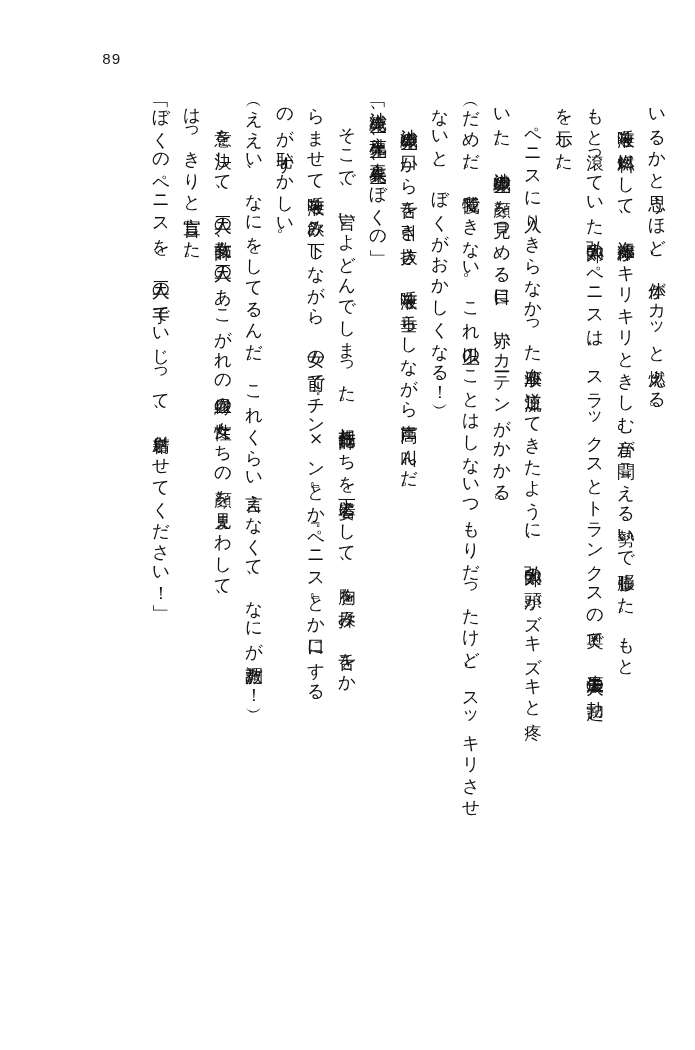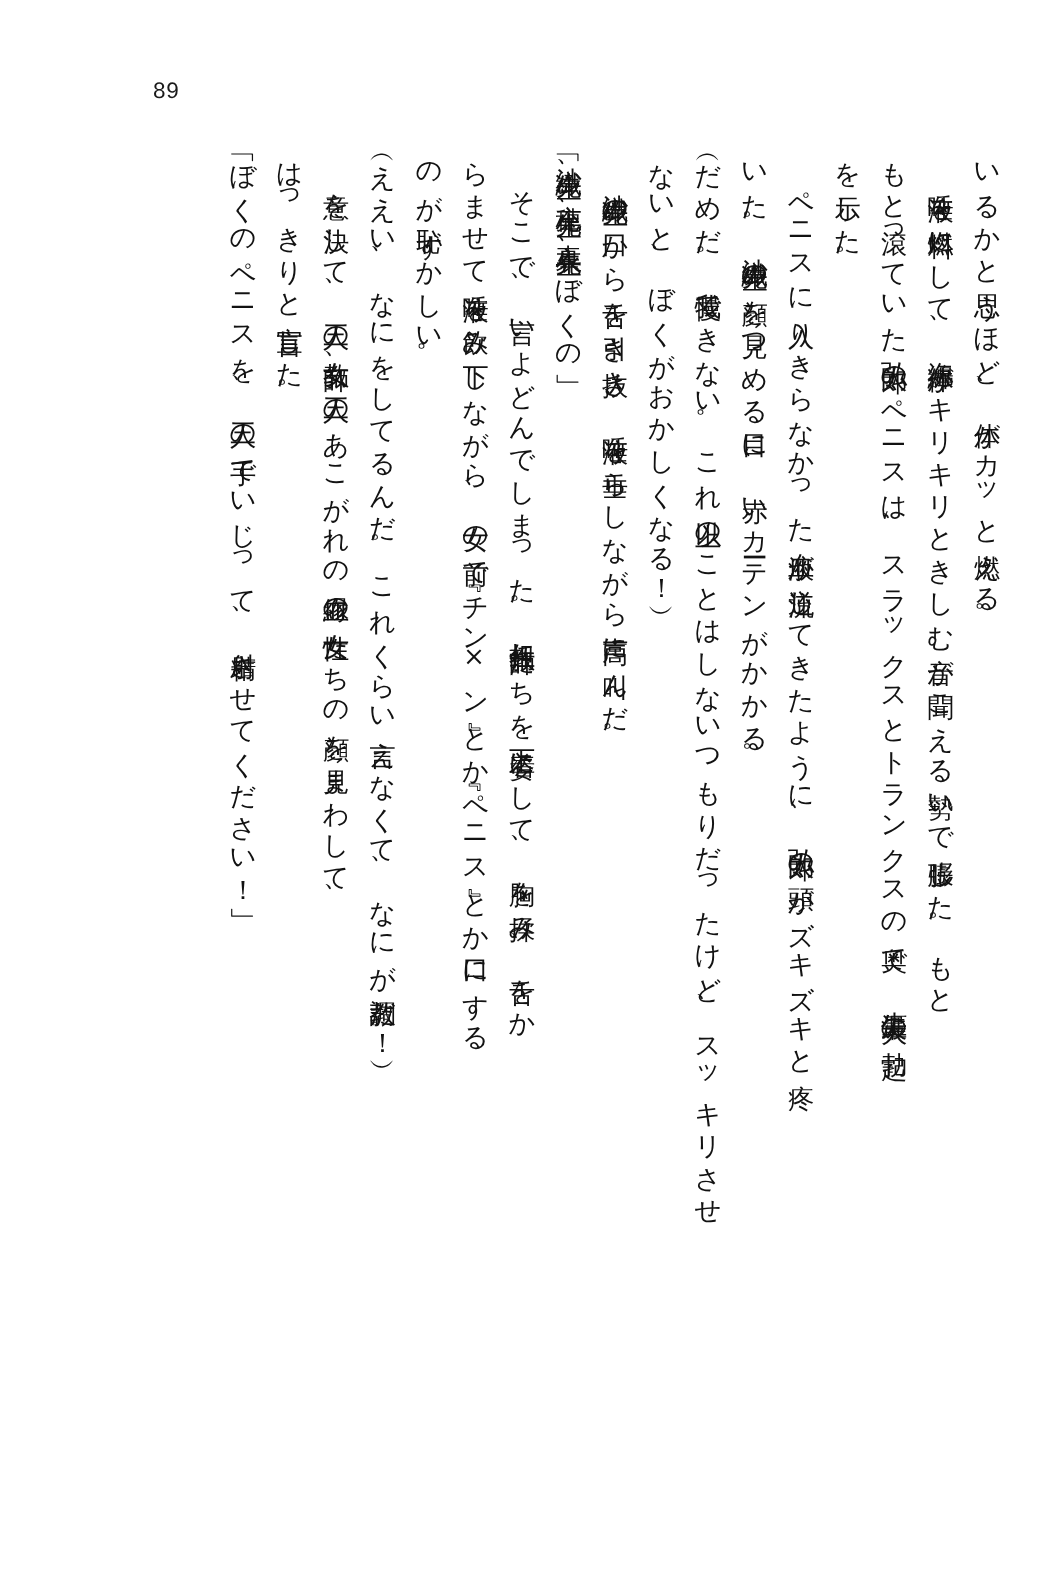--- a/index.html
+++ b/index.html
@@ -22,21 +22,21 @@
     background: #ffffff;
     box-sizing: border-box;
   }
   .page-number {
     position: absolute;
     top: 52px;
     left: 102px;
     font-size: 15px;
     letter-spacing: 0.5px;
     color: #1a1a1a;
-    font-family: Liberation Sans, sans-serif;
+    font-family: Liberation Mono, monospace;
   }
   .text-block {
     position: absolute;
     top: 96px;
     left: 52px;
     right: 30px;
     height: 900px;
     display: flex;
     flex-direction: row-reverse;
     justify-content: flex-start;

